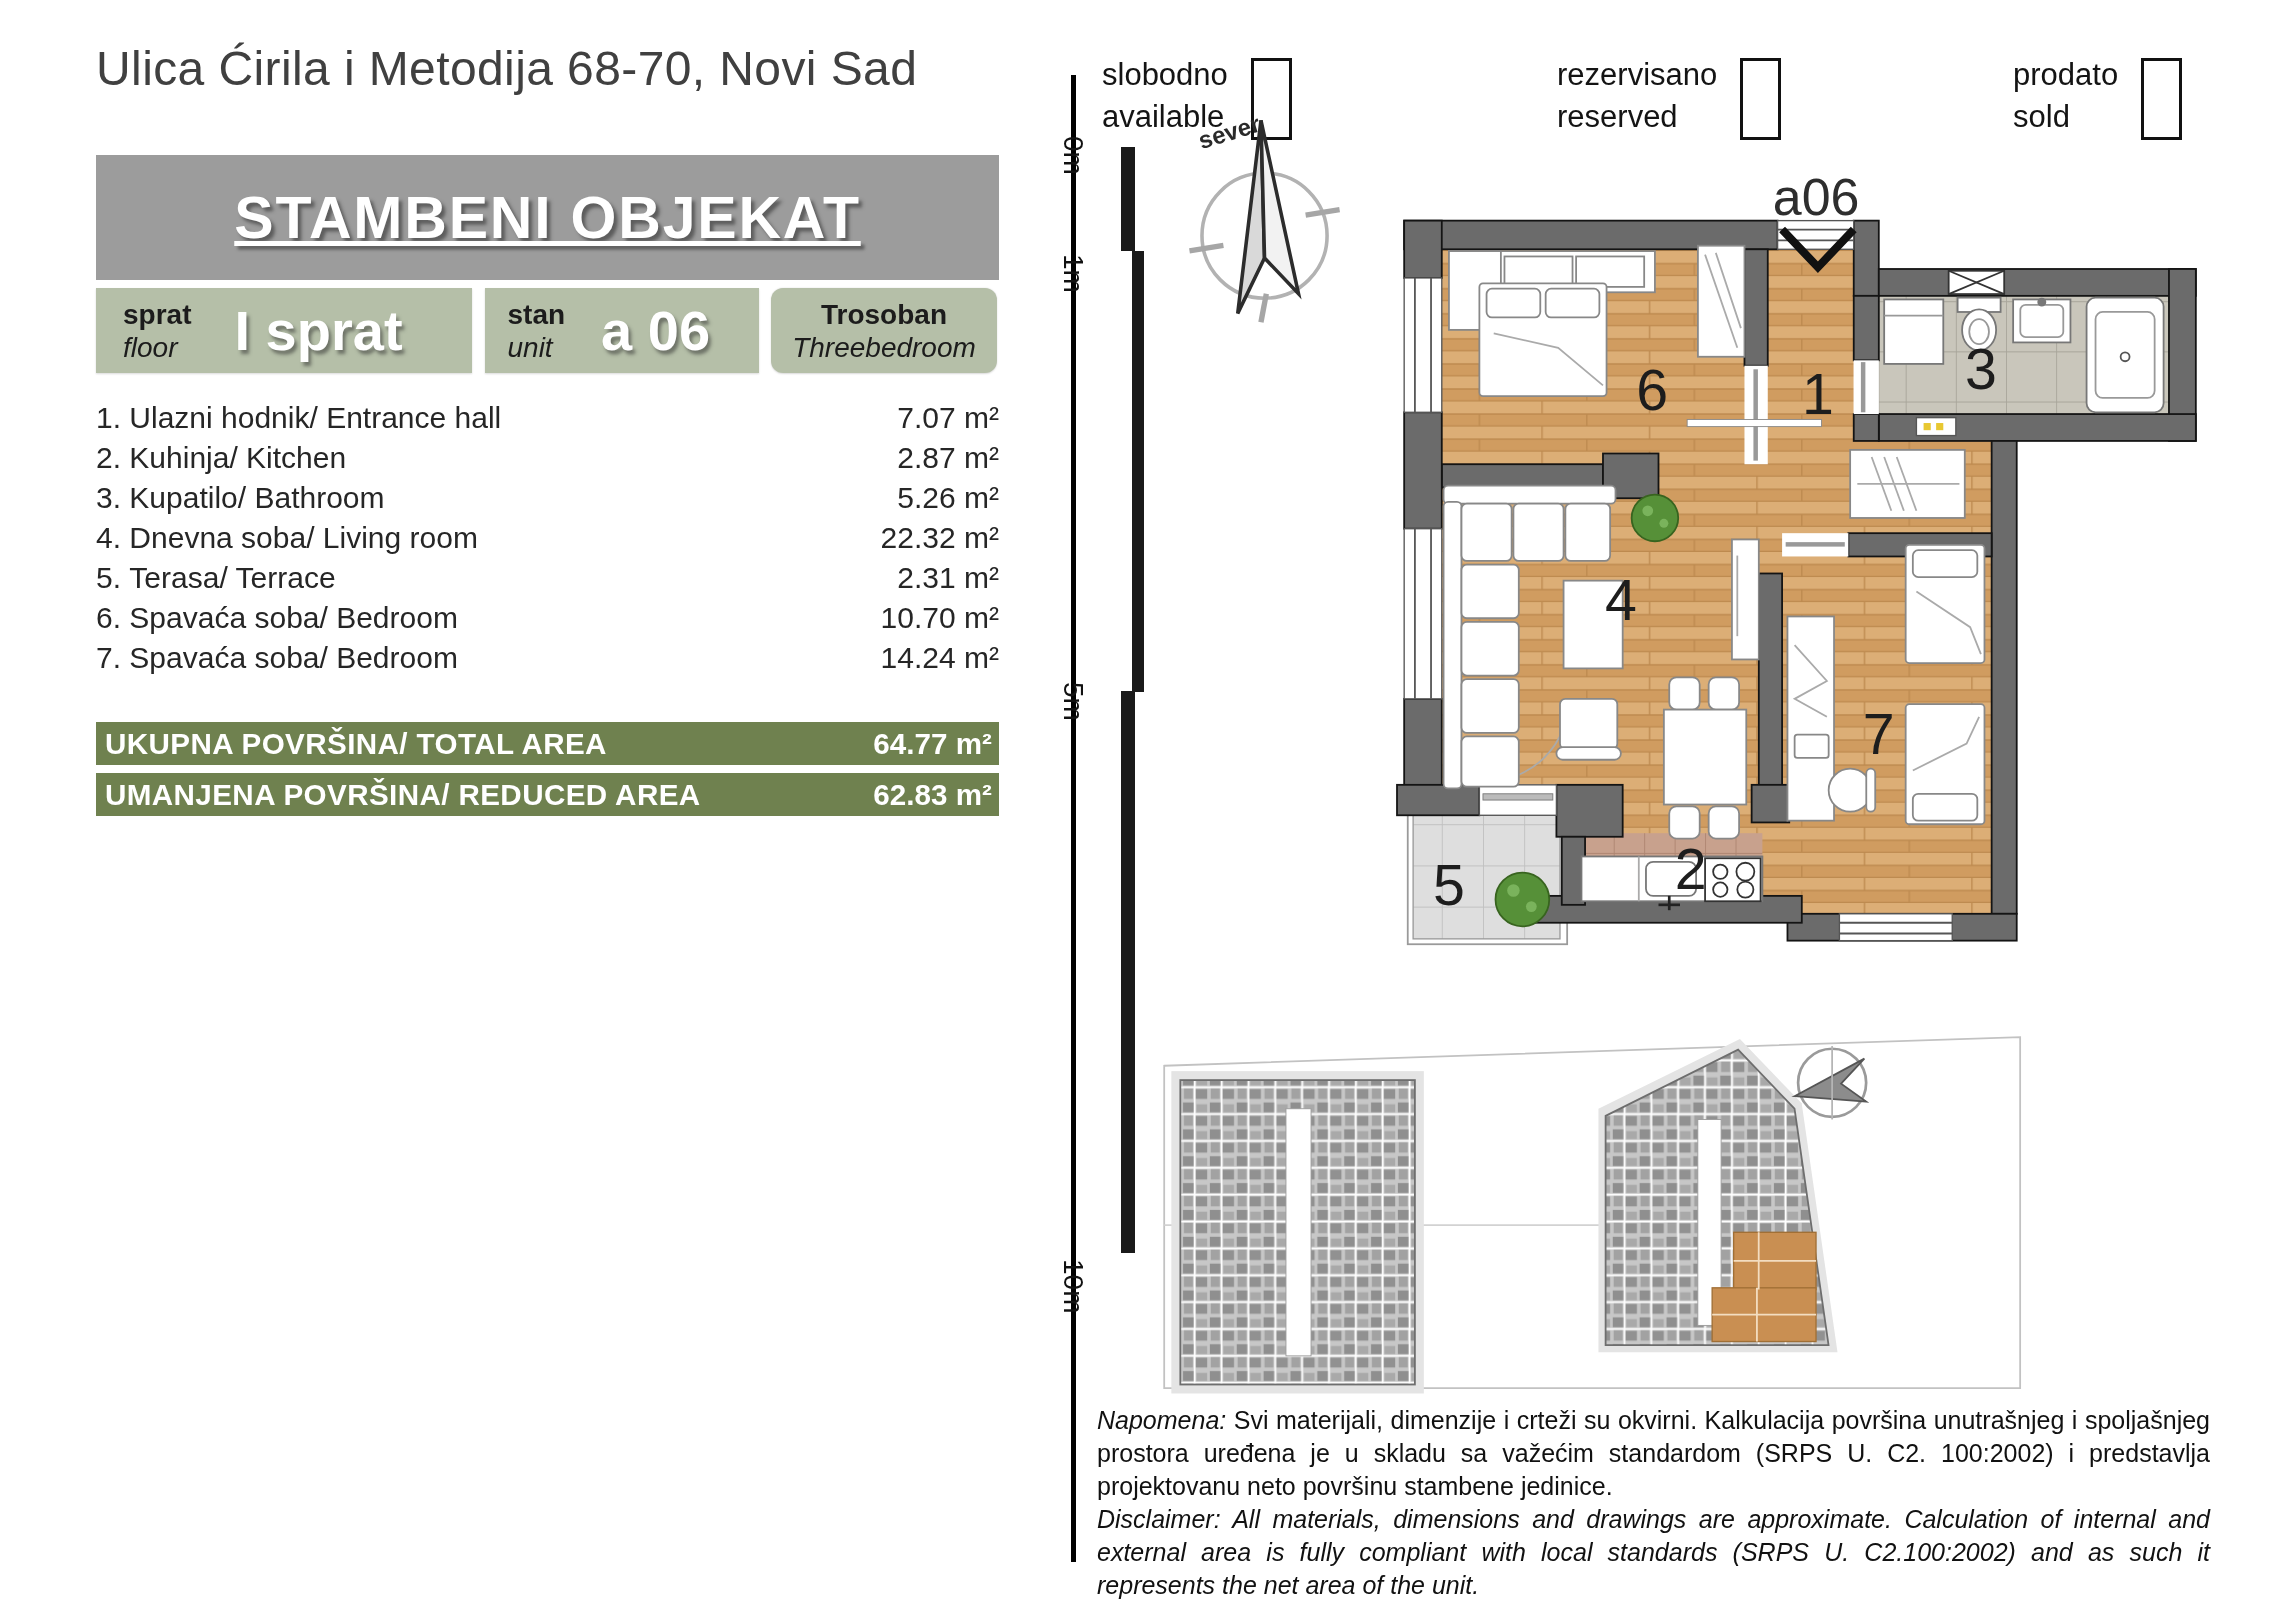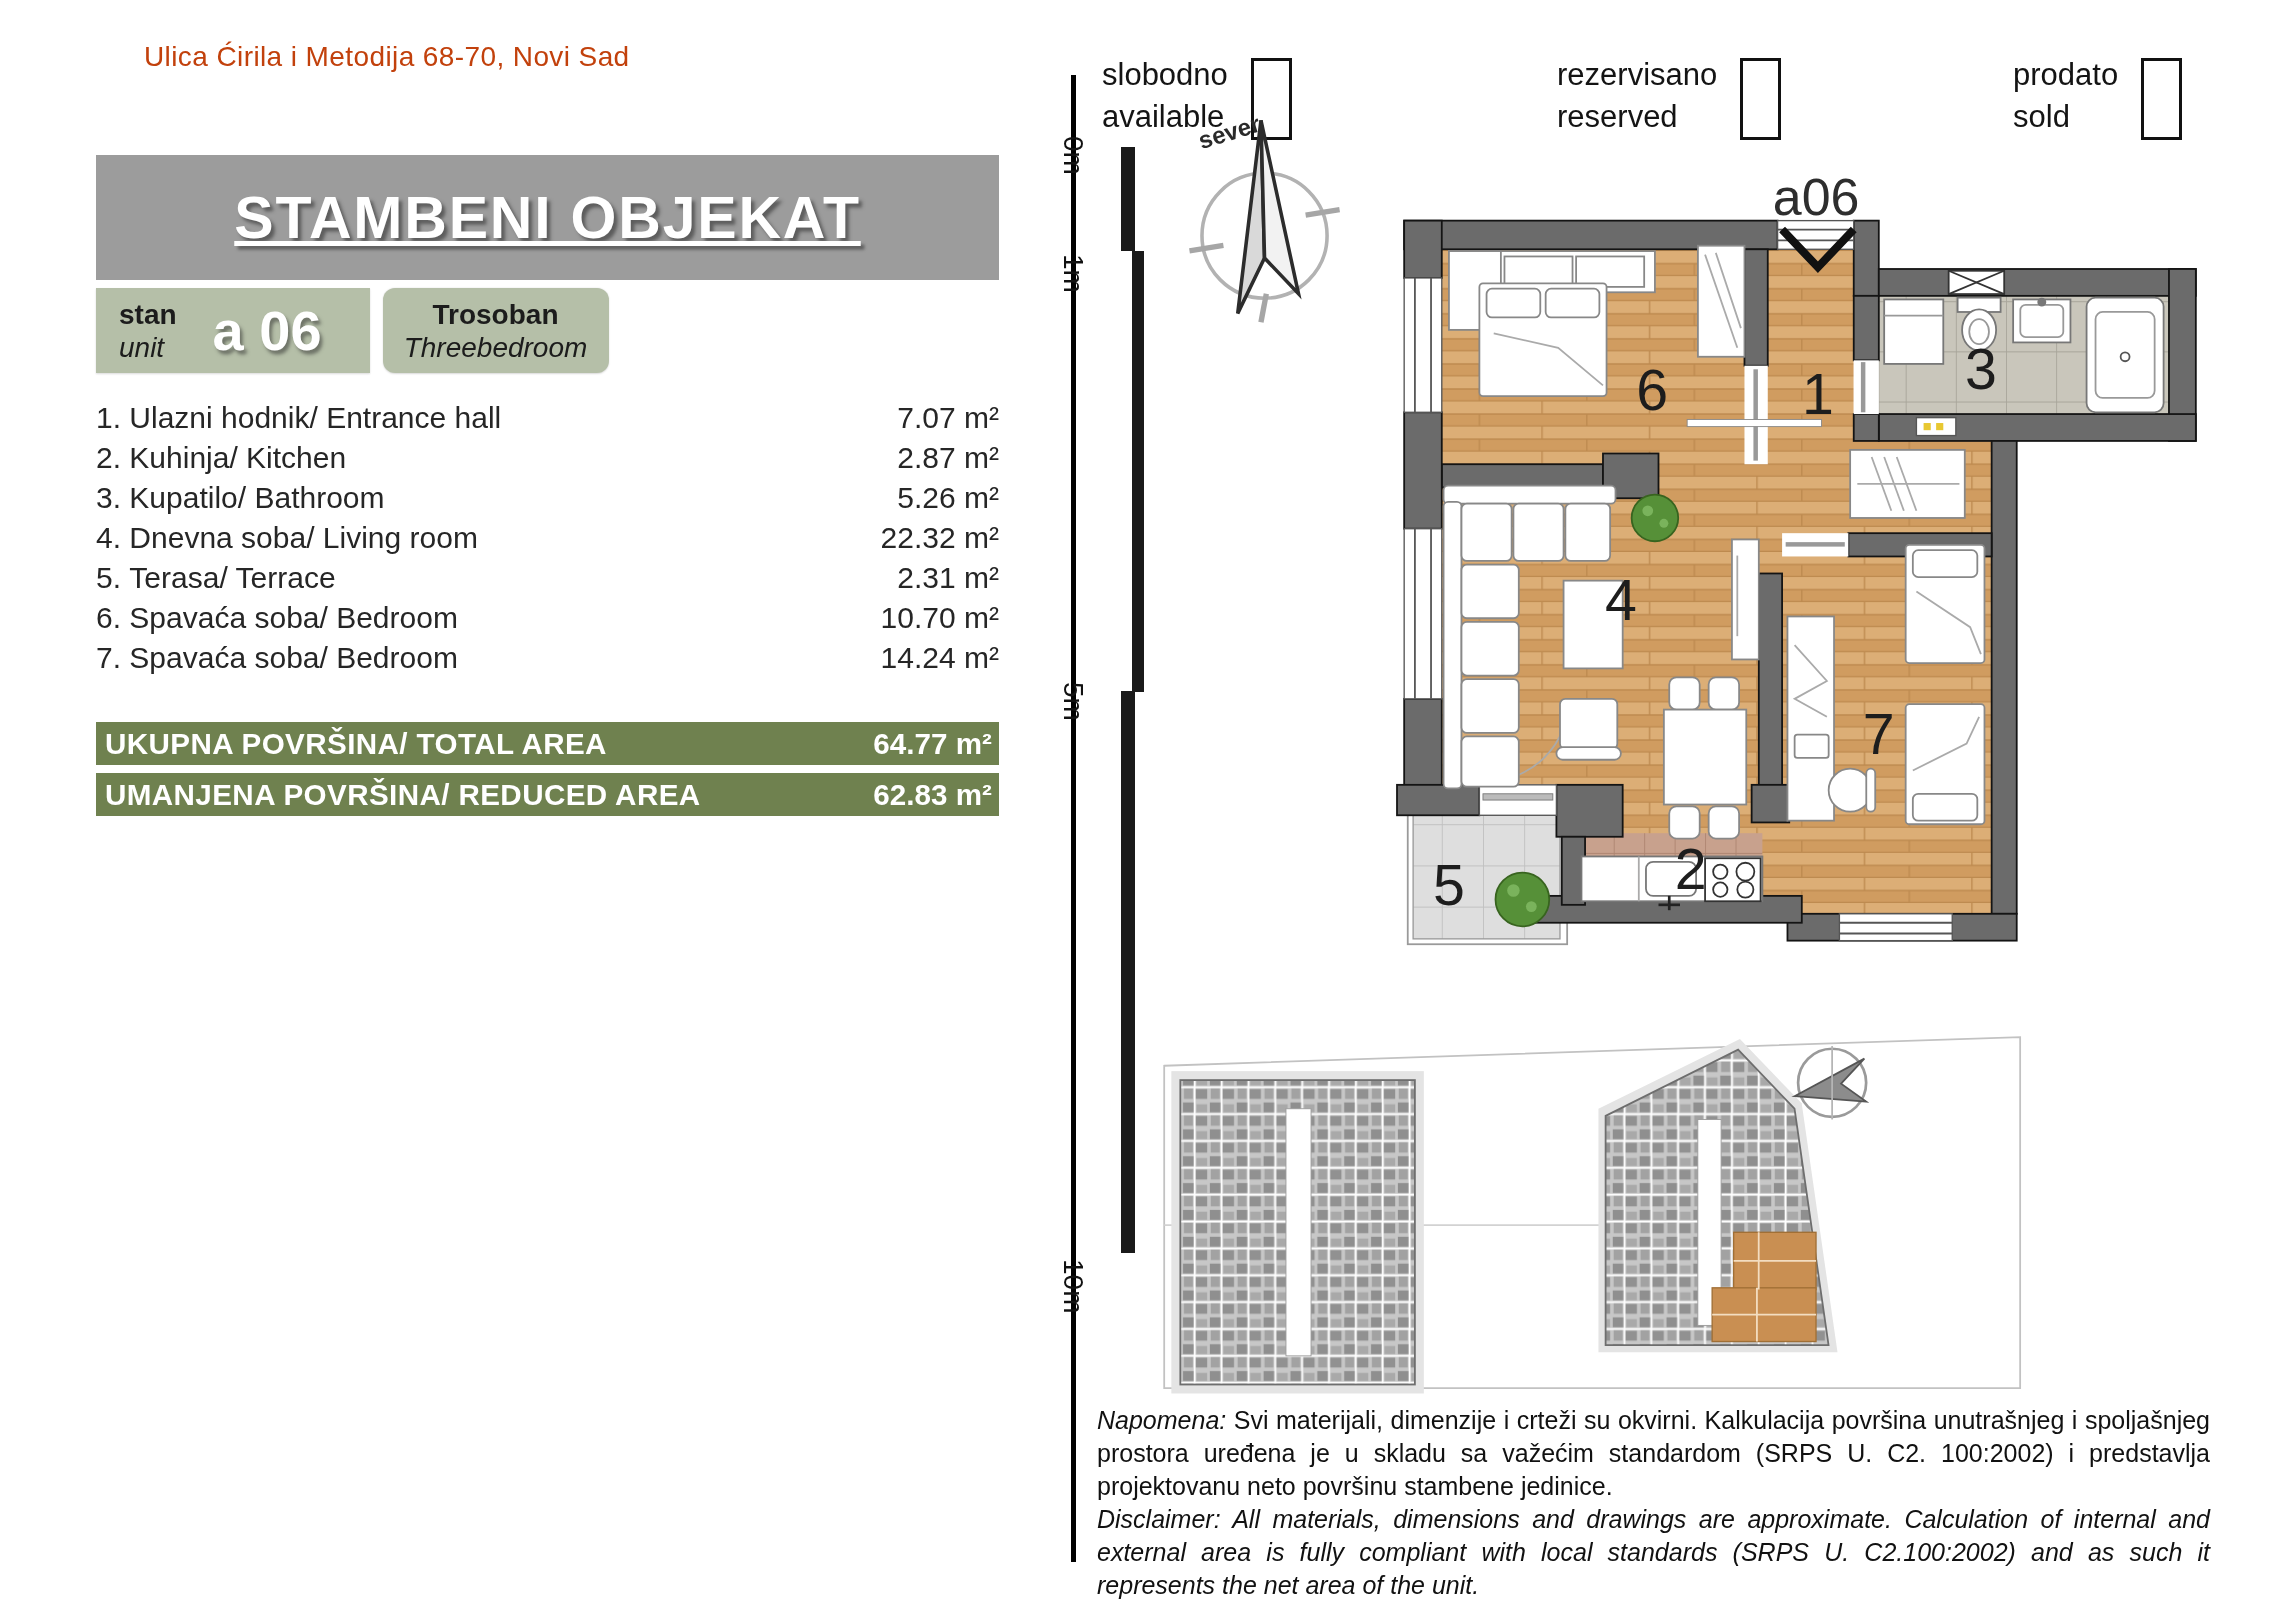--- a/index.html
+++ b/index.html
@@ -1,20 +1,20 @@
 <!DOCTYPE html>
 <html style="font-size:14.3px"><head>
 <meta charset="utf-8">
 <style>
   html,body{margin:0;padding:0;background:#ffffff;}
   .page{position:relative;width:2293px;height:1621px;background:#fff;overflow:hidden;
         font-family:"Liberation Sans",sans-serif;color:#222;}
   
-  .address{position:absolute;left:96px;top:41px;width:985px;font-size:28px;
-           letter-spacing:0.4px;color:#c2410c;margin-left:48px;}
+  .address{position:absolute;left:96px;top:41px;width:985px;font-size:48px;
+           letter-spacing:0.4px;color:#404040;}
   .hdr-box{position:absolute;left:96px;top:155px;width:903px;height:125px;
            background:#9c9c9c;display:flex;align-items:center;justify-content:center;}
   .hdr-box span{color:#fff;font-weight:bold;font-size:59px;letter-spacing:1.8px;
            text-shadow:3.6px 3.6px 3.6px rgba(40,40,40,.55);text-decoration:underline;}
   .badges{position:absolute;left:96px;top:288px;width:903px;height:85px;display:flex;gap:12.5px;}
   .badge{background:#b5bfa8;height:85px;display:flex;align-items:center;box-shadow:0 0.9px 1.8px rgba(0,0,0,.15);}
   .badge .lbls{display:flex;flex-direction:column;justify-content:center;line-height:33px;}
   .badge .sr{font-weight:bold;font-size:28px;color:#1c1c1c;}
   .badge .en{font-style:italic;font-size:28px;color:#1c1c1c;}
   .badge .big{color:#fff;font-weight:bold;font-size:56px;text-shadow:2.7px 3.6px 3.6px rgba(40,40,40,.5);}
@@ -50,20 +50,27 @@
 
 <div class="page">
 
   <div class="address">Ulica Ćirila i Metodija 68-70, Novi Sad</div>
 
   <div class="hdr-box">
     <span>STAMBENI OBJEKAT</span>
   </div>
 
   <div class="badges">
+    <div class="badge b1">
+      <div class="lbls">
+        <span class="sr">sprat</span>
+        <span class="en">floor</span>
+      </div>
+      <span class="big">I sprat</span>
+    </div>
     <div class="badge b2">
       <div class="lbls">
         <span class="sr">stan</span>
         <span class="en">unit</span>
       </div>
       <span class="big">a 06</span>
     </div>
     <div class="badge b3">
       <div class="lbls">
         <span class="sr">Trosoban</span>

